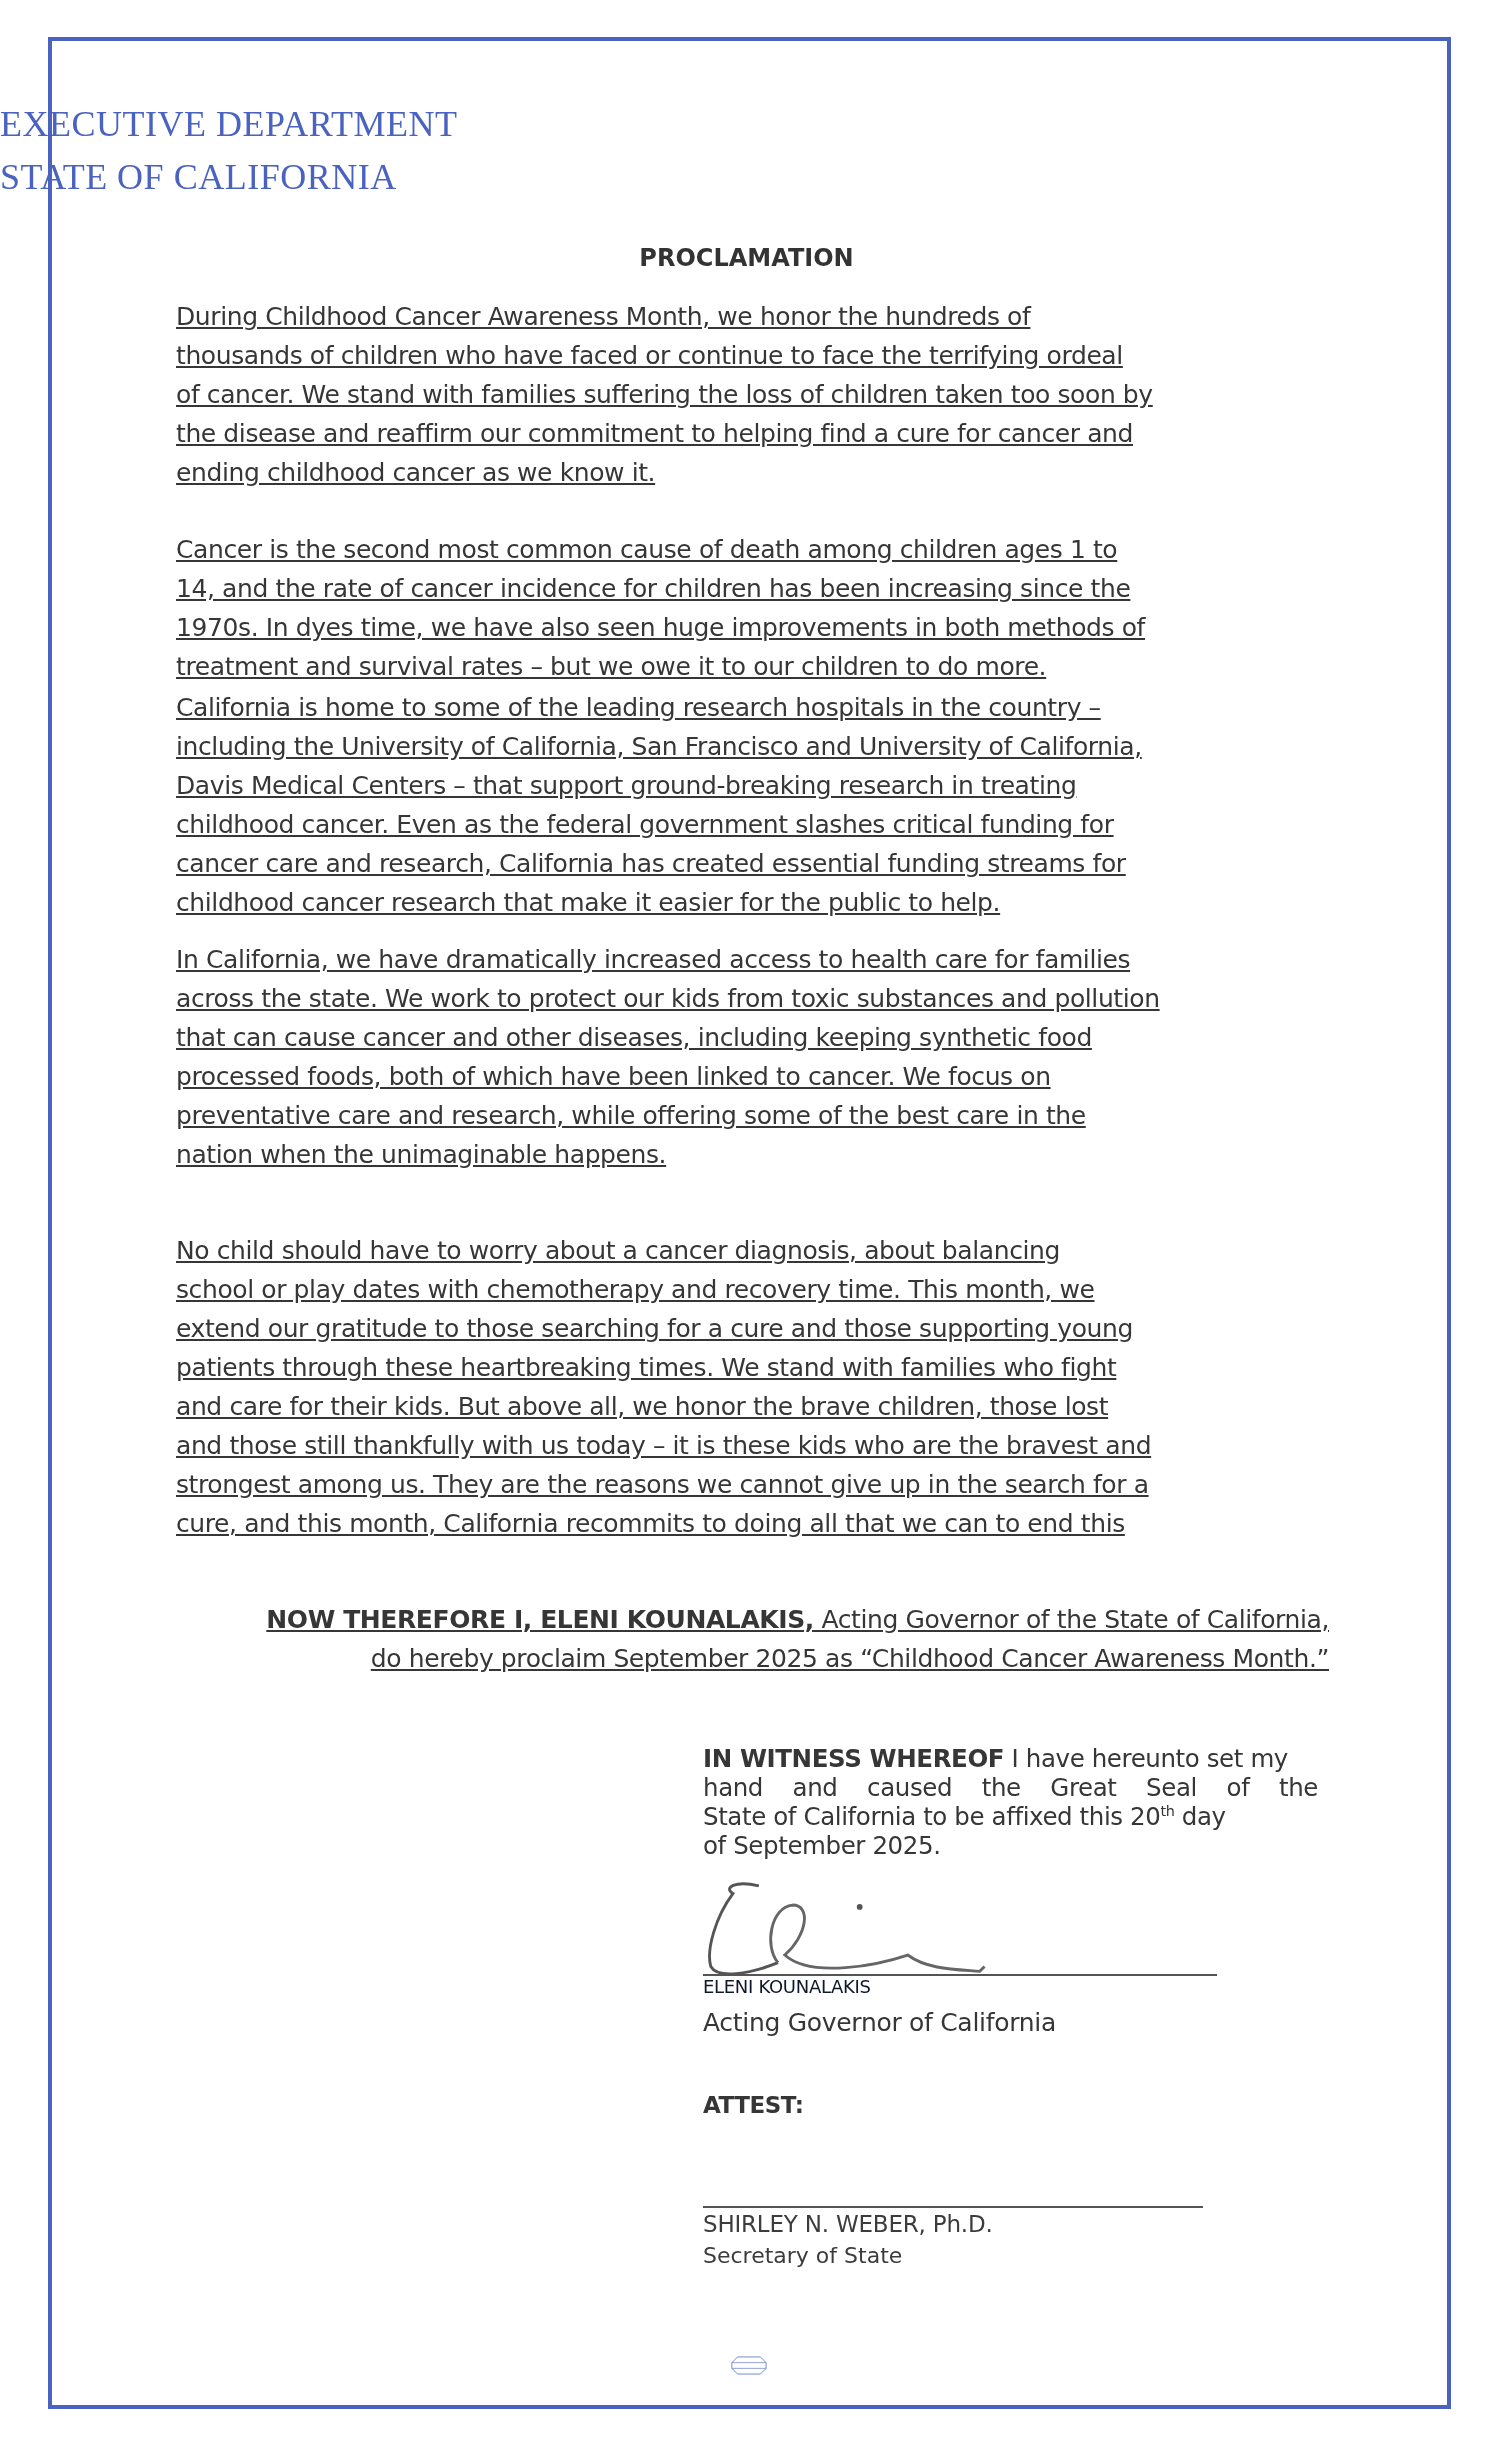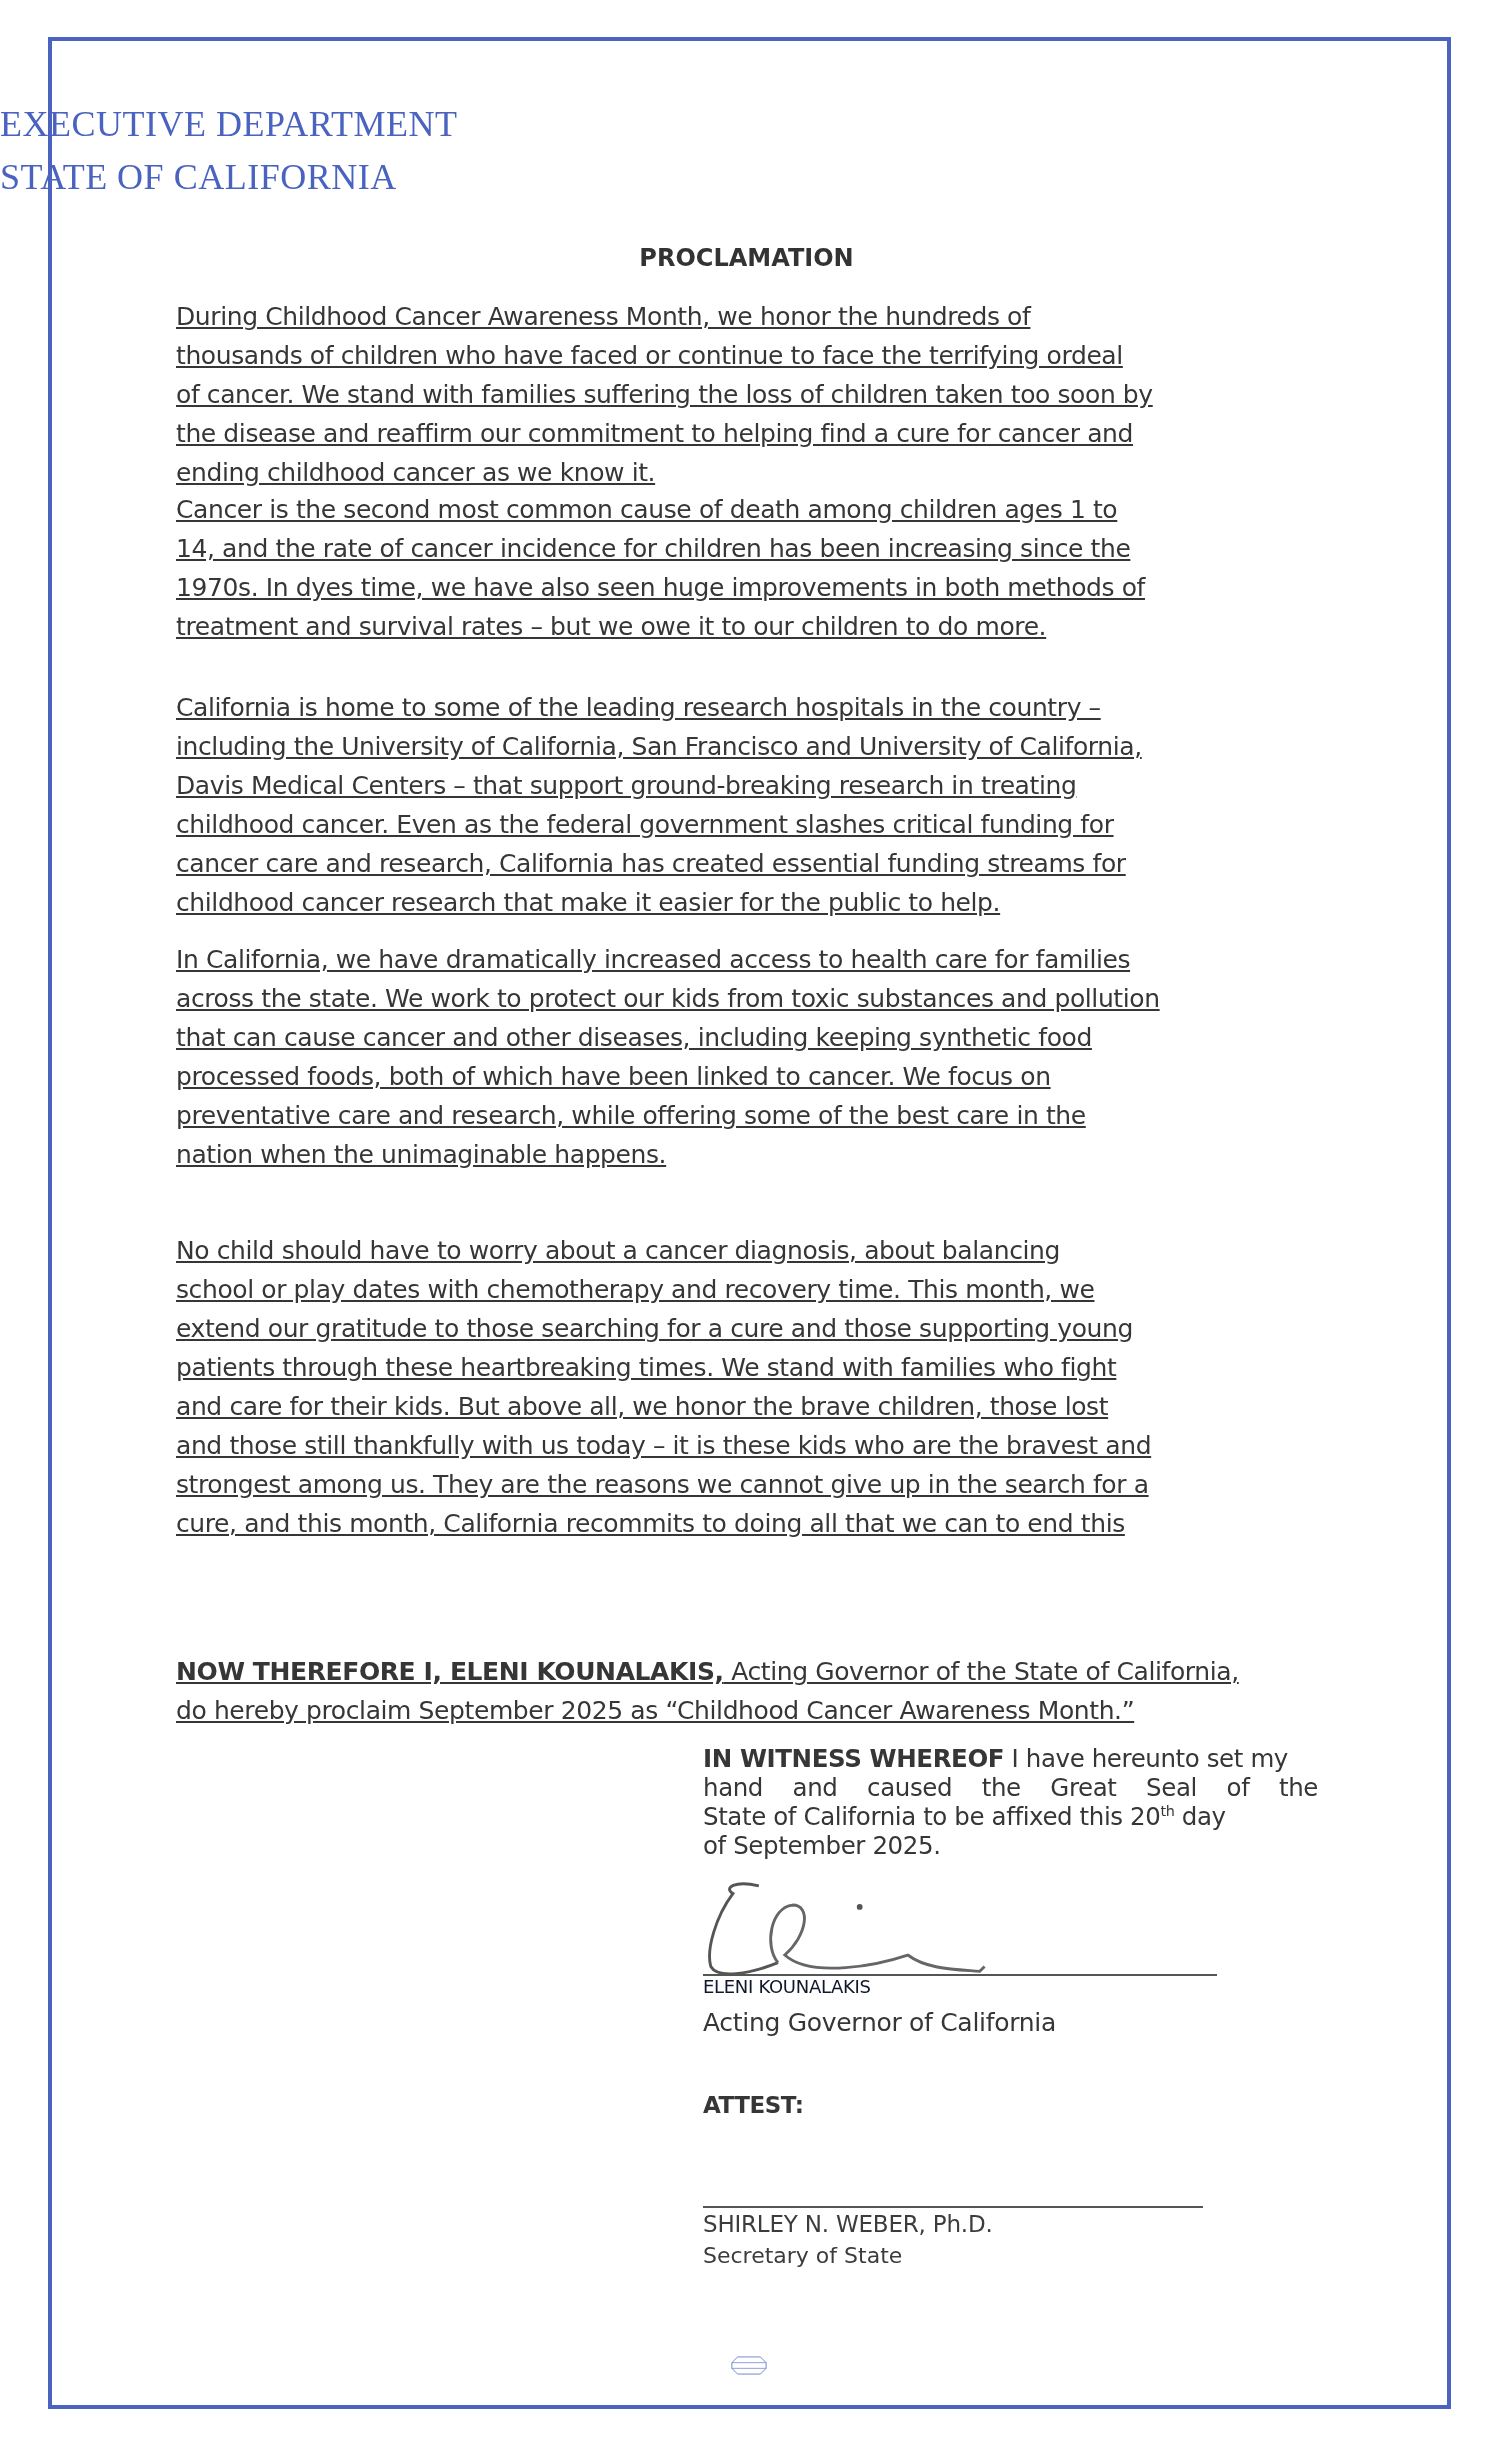--- a/index.html
+++ b/index.html
@@ -25,25 +25,25 @@
     }
     .body-text {
       position: absolute; left: 176px; width: 1153px;
       font-family: "DejaVu Sans", "Liberation Sans", sans-serif;
       font-size: 25px; line-height: 39px; color: #363636;
       letter-spacing: -0.4px;
       text-decoration: underline;
     }
     .body-text .ln { display: block; white-space: nowrap; }
     .p1 { top: 297px; }
-    .p2 { top: 490px; }
+    .p2 { top: 530px; }
     .p3 { top: 688px; }
     .p4 { top: 940px; }
     .p5 { top: 1231px; }
-    .p6 { top: 1652px; }
+    .p6 { top: 1600px; text-align: right; }
     .bold { font-weight: bold; }
     .witness {
       position: absolute; left: 703px; top: 1744px; width: 615px;
       font-family: "DejaVu Sans", "Liberation Sans", sans-serif;
       font-size: 24.5px; line-height: 29px; color: #363636;
       letter-spacing: -0.4px;
     }
     .witness .ln { display: block; white-space: nowrap; }
     .witness .just { text-align: justify; text-align-last: justify; white-space: normal; }
     sup { font-size: 14.4px; line-height: 0; vertical-align: super; }

